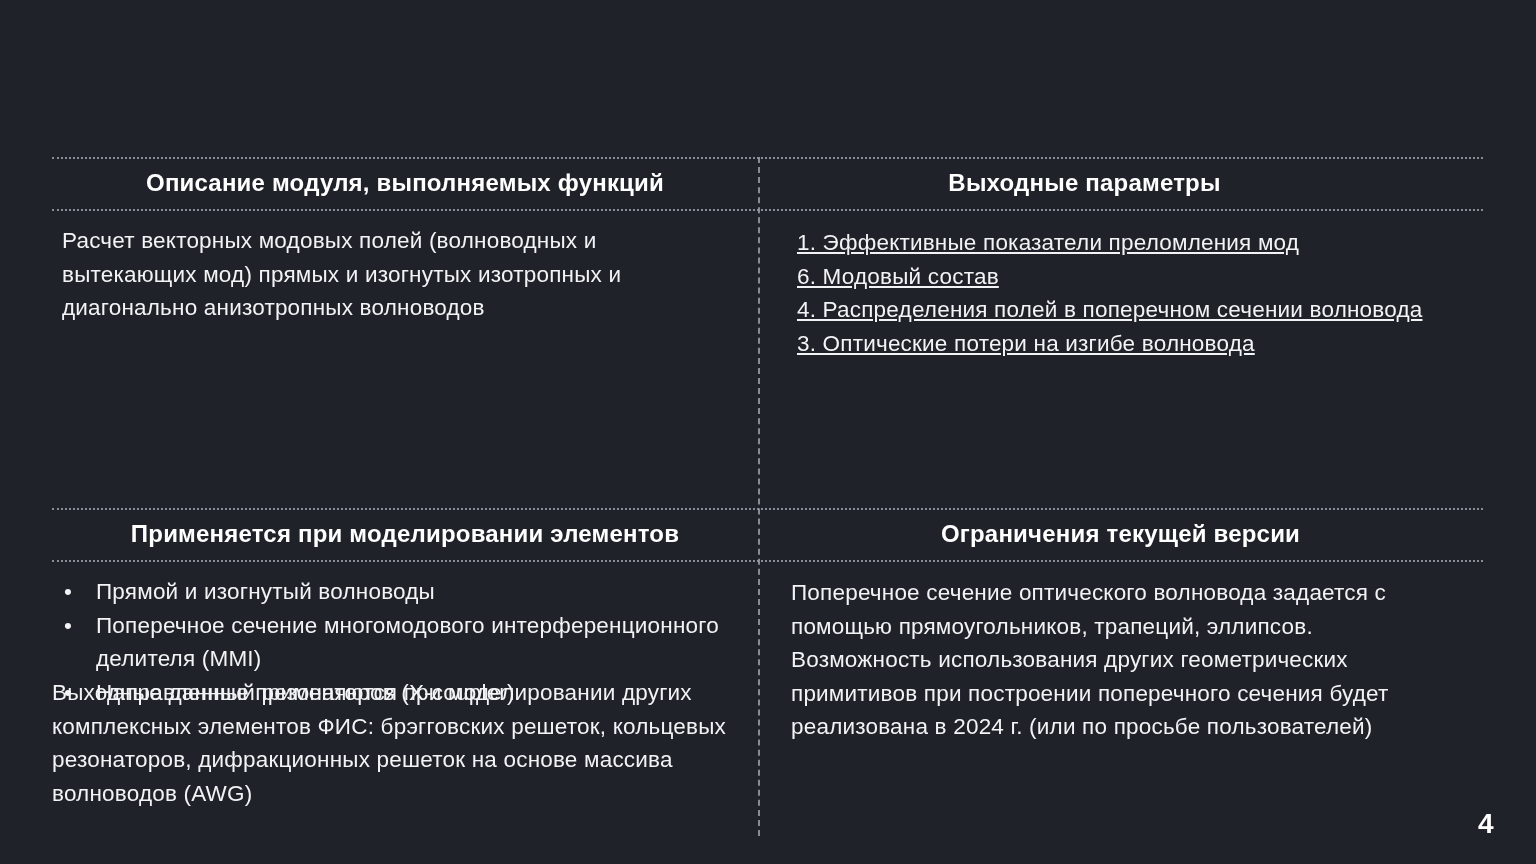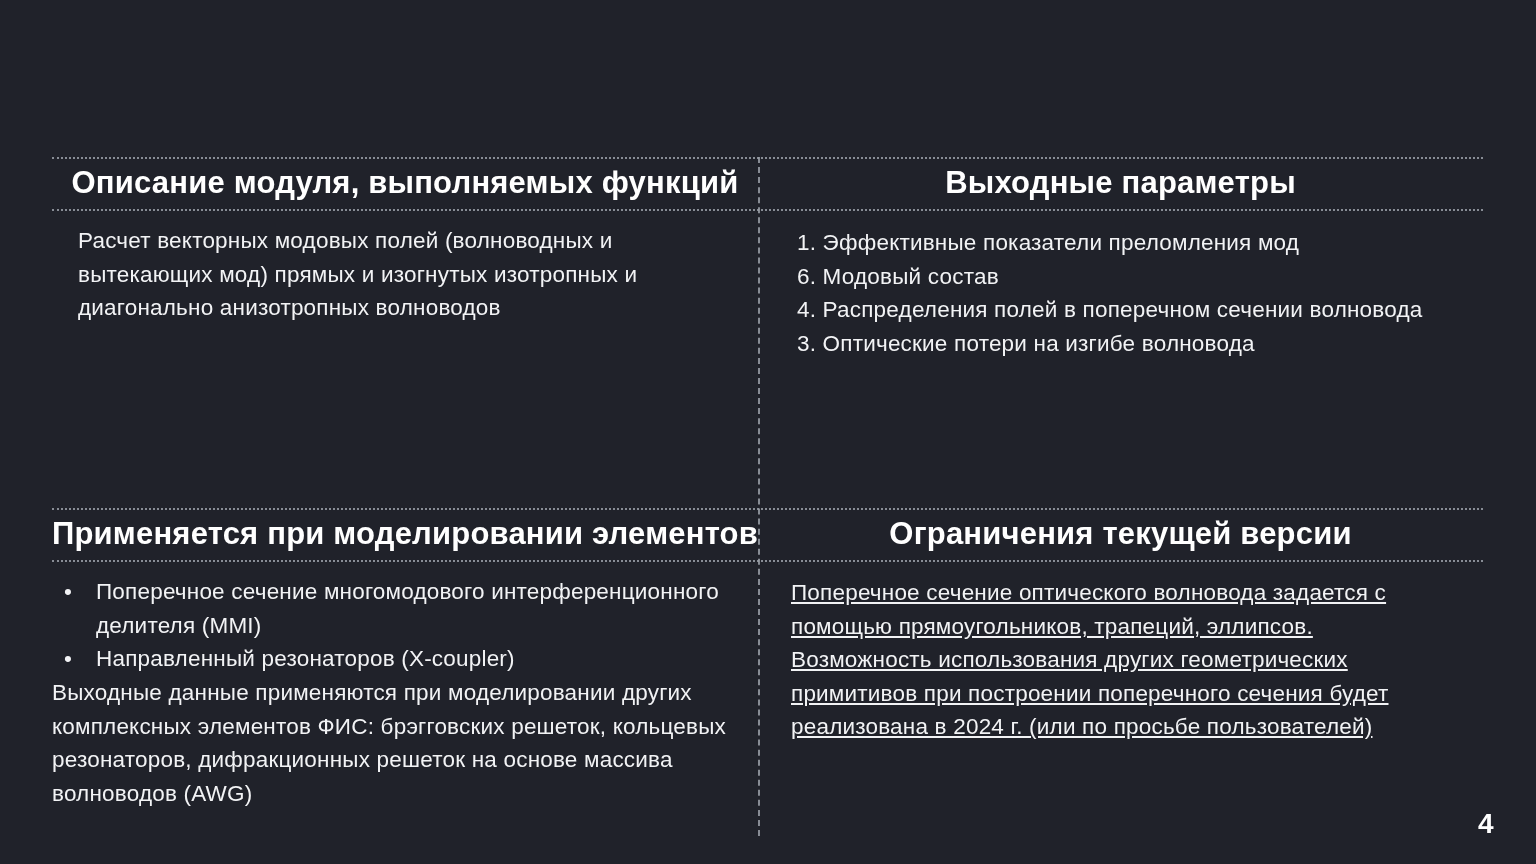--- a/index.html
+++ b/index.html
@@ -44,21 +44,21 @@
     border-left: 2px dashed #9ba0a8;
     opacity: 0.85;
   }
   .cell-header {
     position: absolute;
     height: 52px;
     display: flex;
     align-items: center;
     justify-content: center;
     color: #ffffff;
-    font-size: 31px;
+    font-size: 24px;
     font-weight: 700;
     letter-spacing: 0.2px;
   }
   .body-text {
     position: absolute;
     color: #f2f3f5;
     font-size: 22.5px;
     line-height: 33.5px;
     letter-spacing: 0.2px;
   }
@@ -94,39 +94,40 @@
 
 
   <div class="hline" style="top:157px"></div>
   <div class="hline" style="top:209px"></div>
   <div class="hline" style="top:508px"></div>
   <div class="hline" style="top:560px"></div>
   <div class="vline"></div>
 
   <div class="cell-header" style="left:52px; top:157px; width:706px;">Описание модуля, выполняемых функций</div>
 
-  <div class="cell-header" style="left:758px; top:157px; width:725px;">Выходные параметры</div>
+  <div class="cell-header" style="left:722px; top:157px; width:725px;">Выходные параметры</div>
 
-  <div class="body-text" style="left:62px; top:224px; width:655px;margin-left:16px;">Расчет векторных модовых полей (волноводных и вытекающих мод) прямых и изогнутых изотропных и диагонально анизотропных волноводов</div>
+  <div class="body-text" style="left:62px; top:224px; width:655px;">Расчет векторных модовых полей (волноводных и вытекающих мод) прямых и изогнутых изотропных и диагонально анизотропных волноводов</div>
 
-  <div class="body-text num-list" style="left:797px; top:226px; width:640px;">
+  <div class="body-text num-list" style="left:797px; top:226px; width:640px;text-decoration:underline;">
     <div>1. Эффективные показатели преломления мод</div>
     <div>6. Модовый состав</div>
     <div>4. Распределения полей в поперечном сечении волновода</div>
     <div>3. Оптические потери на изгибе волновода</div>
   </div>
 
   <div class="cell-header" style="left:758px; top:508px; width:725px;">Ограничения текущей версии</div>
 
   <div class="cell-header" style="left:52px; top:508px; width:706px;">Применяется при моделировании элементов</div>
 
   <ul class="bullet-list body-text" style="left:52px; top:575px; width:700px;">
+    <li>Прямой и изогнутый волноводы</li>
     <li>Поперечное сечение многомодового интерференционного делителя (MMI)</li>
     <li>Направленный резонаторов (X-coupler)</li>
   </ul>
 
   <div class="body-text" style="left:52px; top:676px; width:700px;">Выходные данные применяются при моделировании других комплексных элементов ФИС: брэгговских решеток, кольцевых резонаторов, дифракционных решеток на основе массива волноводов (AWG)</div>
 
-  <div class="body-text" style="left:791px; top:576px; width:665px;text-decoration:underline;">Поперечное сечение оптического волновода задается с помощью прямоугольников, трапеций, эллипсов. Возможность использования других геометрических примитивов при построении поперечного сечения будет реализована в 2024 г. (или по просьбе пользователей)</div>
+  <div class="body-text" style="left:791px; top:576px; width:665px;">Поперечное сечение оптического волновода задается с помощью прямоугольников, трапеций, эллипсов. Возможность использования других геометрических примитивов при построении поперечного сечения будет реализована в 2024 г. (или по просьбе пользователей)</div>
 
   <div class="page-number">4</div>
 
 </div>
 
 </body></html>

